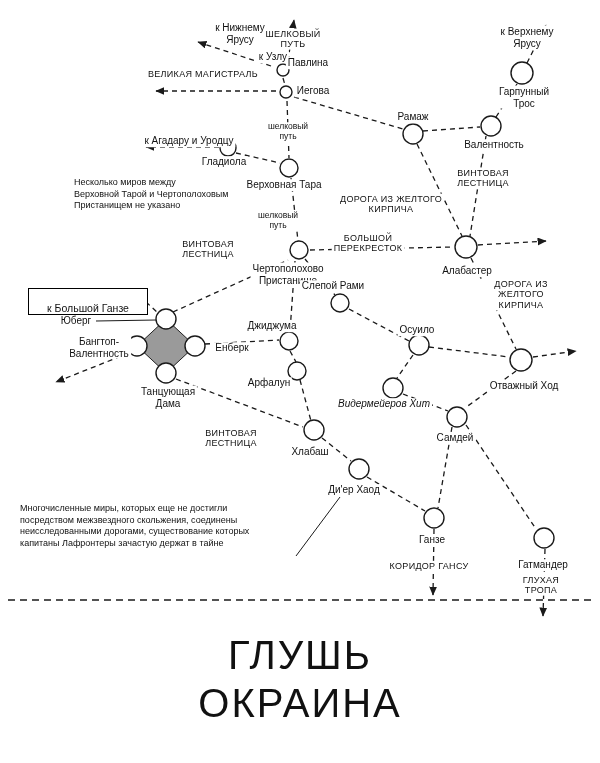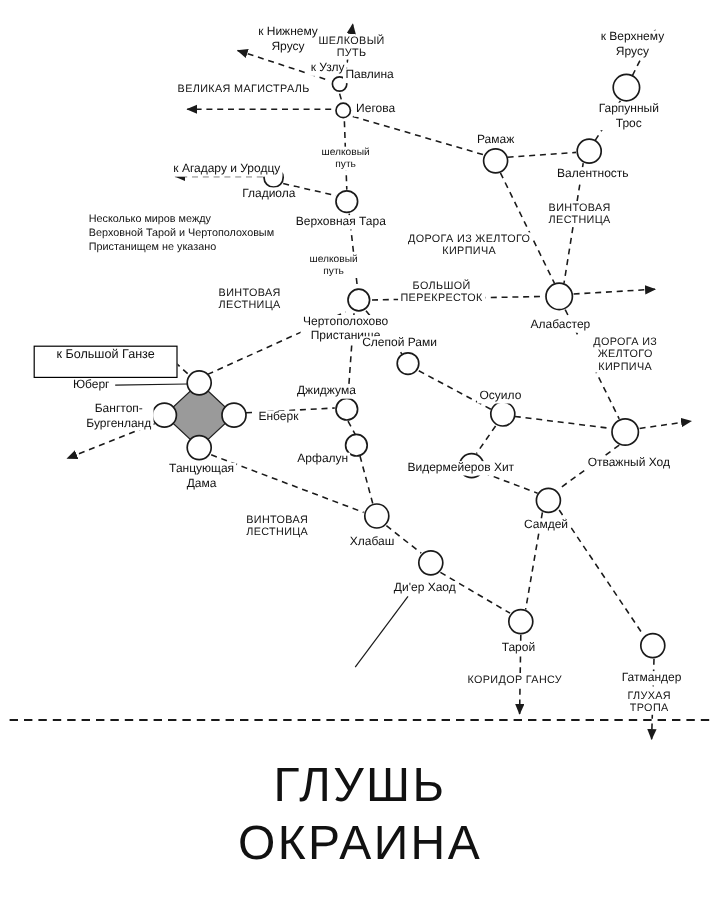--- a/index.html
+++ b/index.html
@@ -6,21 +6,21 @@
   .map{position:relative;width:600px;height:763px;background:#fff;overflow:hidden;
        font-family:"Liberation Sans",sans-serif;color:#111;}
   .map svg{position:absolute;left:0;top:0;}
   .lbl{position:absolute;transform:translate(-50%,-50%);white-space:pre-line;text-align:center;
        background:#fff;padding:0 2px;line-height:1.15;font-size:10px;z-index:3;}
   .route{font-size:9px;letter-spacing:.3px;}
   .tiny{font-size:8.5px;}
   .note{position:absolute;font-size:9px;line-height:1.3;white-space:pre-line;text-align:left;
         background:transparent;z-index:3;}
   .box{position:absolute;left:28px;top:288px;width:118px;height:25px;border:1.4px solid #000;
-       background:#fff;display:flex;align-items:flex-start;justify-content:center;font-size:10.5px;z-index:3;}
+       background:#fff;display:flex;align-items:flex-end;justify-content:center;font-size:10.5px;z-index:3;}
   .title{position:absolute;left:50%;transform:translate(-50%,-50%);font-size:40px;
          letter-spacing:2px;white-space:nowrap;z-index:3;}
   .road{fill:none;stroke:#1a1a1a;stroke-width:1.3;stroke-dasharray:5 4;}
   .solidline{fill:none;stroke:#1a1a1a;stroke-width:1;}
   .node{fill:#fff;stroke:#1a1a1a;stroke-width:1.4;}
   .border-dash{fill:none;stroke:#1a1a1a;stroke-width:1.5;stroke-dasharray:7 5;}
 </style>
 </head>
 <body>
 
@@ -130,33 +130,33 @@
   <div class="lbl" style="left:413px;top:117px;">Рамаж</div>
   <div class="lbl" style="left:494px;top:145px;">Валентность</div>
   <div class="lbl" style="left:224px;top:162px;">Гладиола</div>
   <div class="lbl" style="left:284px;top:185px;">Верховная Тара</div>
   <div class="lbl" style="left:467px;top:271px;">Алабастер</div>
   <div class="lbl" style="left:288px;top:274px;">Чертополохово
 Пристанище</div>
   <div class="lbl" style="left:333px;top:286px;text-align:right;">Слепой Рами</div>
   <div class="lbl" style="left:76px;top:321px;">Юберг</div>
   <div class="lbl" style="left:99px;top:347px;">Бангтоп-
-Бургенланд</div>
+Валентность</div>
   <div class="lbl" style="left:232px;top:348px;">Енберк</div>
   <div class="lbl" style="left:168px;top:397px;">Танцующая
 Дама</div>
   <div class="lbl" style="left:272px;top:326px;">Джиджума</div>
   <div class="lbl" style="left:417px;top:330px;">Осуило</div>
   <div class="lbl" style="left:524px;top:386px;">Отважный Ход</div>
   <div class="lbl" style="left:269px;top:383px;">Арфалун</div>
-  <div class="lbl" style="left:384px;top:390px;">Видермейеров Хит</div>
+  <div class="lbl" style="left:384px;top:404px;font-style:italic;">Видермейеров Хит</div>
   <div class="lbl" style="left:455px;top:438px;">Самдей</div>
   <div class="lbl" style="left:310px;top:452px;">Хлабаш</div>
   <div class="lbl" style="left:354px;top:490px;">Ди'ер Хаод</div>
-  <div class="lbl" style="left:432px;top:540px;">Тарой</div>
+  <div class="lbl" style="left:432px;top:540px;">Ганзе</div>
   <div class="lbl" style="left:543px;top:565px;">Гатмандер</div>
 
   <div class="lbl tiny" style="left:288px;top:132px;">шелковый
 путь</div>
   <div class="lbl route" style="left:483px;top:178px;">ВИНТОВАЯ
 ЛЕСТНИЦА</div>
   <div class="lbl route" style="left:391px;top:204px;">ДОРОГА ИЗ ЖЕЛТОГО
 КИРПИЧА</div>
   <div class="lbl tiny" style="left:278px;top:221px;">шелковый
 путь</div>
@@ -167,20 +167,24 @@
   <div class="lbl route" style="left:521px;top:295px;">ДОРОГА ИЗ ЖЕЛТОГО
 КИРПИЧА</div>
   <div class="lbl route" style="left:231px;top:438px;">ВИНТОВАЯ
 ЛЕСТНИЦА</div>
   <div class="lbl route" style="left:429px;top:566px;">КОРИДОР ГАНСУ</div>
   <div class="lbl route" style="left:541px;top:585px;">ГЛУХАЯ ТРОПА</div>
 
   <div class="note" style="left:38px;top:177px;margin-left:36px;">Несколько миров между
 Верховной Тарой и Чертополоховым
 Пристанищем не указано</div>
+  <div class="note" style="left:20px;top:503px;">Многочисленные миры, которых еще не достигли
+посредством межзвездного скольжения, соединены
+неисследованными дорогами, существование которых
+капитаны Лафронтеры зачастую держат в тайне</div>
 
   <div class="box">
     <span>к Большой Ганзе</span>
   </div>
 
   <div class="title" style="top:703px;">ОКРАИНА</div>
   <div class="title" style="top:655px;">ГЛУШЬ</div>
 
 </div>
 

